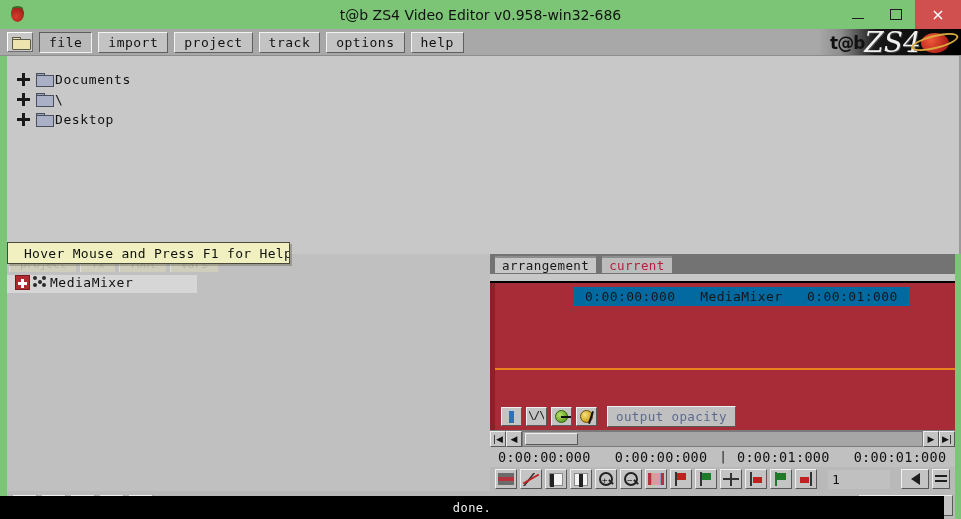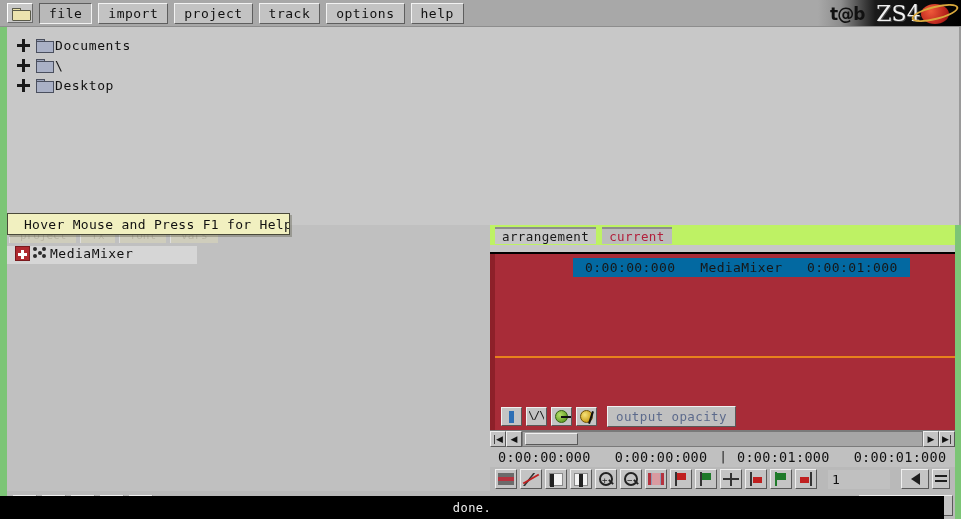--- a/index.html
+++ b/index.html
@@ -112,21 +112,21 @@
     background: linear-gradient(90deg,#a8a8a8 0%, #8d8d8d 16%, #1a1a1a 40%, #000 100%);
     display:flex; align-items:center; overflow:hidden;
   }
   .logo .tab {
     font-family: "DejaVu Sans", sans-serif;
     font-size: 17px; color: #111; margin-left: 12px; font-weight: bold;
     letter-spacing: -1px;
   }
   .logo .zs4 {
     font-family: "DejaVu Serif", serif;
-    font-size: 22px; color: #f0f0f0; margin-left: 12px; 
+    font-size: 28px; color: #f0f0f0; margin-left: 0; font-style: italic;
     text-shadow: 1px 1px 0 #444;
   }
   .logo .planet {
     position:absolute; right: 2px; top: 1px; width: 48px; height: 25px;
   }
   .logo .planet .ball {
     position:absolute; left:10px; top:3px; width:28px; height:20px;
     background: radial-gradient(circle at 35% 35%, #f05a3a 0%, #b5201a 70%, #6e0f0c 100%);
     border-radius: 50%;
   }
@@ -135,21 +135,21 @@
     border: 2px solid #d8a83c; border-radius: 50%;
     transform: rotate(-14deg);
   }
 
   
   .tree-pane {
     flex: 0 0 198px;
     background: #c8c8c8;
     border-left: 7px solid #7cc576;
     border-right: 2px solid #9a9a9a;
-    padding: 8px 0 0 10px;
+    padding: 13px 0 0 10px;
     overflow: hidden;
     position: relative;
   }
   .tree-row {
     display: flex; align-items: center; height: 20px;
     font-family: "DejaVu Sans Mono", monospace;
     font-size: 13px; color: #111;
     letter-spacing: 0.6px;
   }
   .expander {
@@ -259,21 +259,21 @@
   
   .right-col {
     flex: 1 1 auto;
     display: flex; flex-direction: column;
     border-right: 6px solid #7cc576;
     min-width: 0;
     background: #b9b9b9;
   }
   .arr-tabs {
     flex: 0 0 20px; height: 20px;
-    background: #bef264;
+    background: #737373;
     display: flex; align-items: flex-start; gap: 6px;
     padding: 2px 0 0 5px;
   }
   .atab {
     height: 17px; padding: 0 7px;
     font-family: "DejaVu Sans Mono", monospace;
     font-size: 12.5px;
     background: #bdbdbd;
     border-top: 2px solid #8d8d8d;
     display:flex; align-items:center;
@@ -509,20 +509,36 @@
     font-size: 12px;
     display:flex;align-items:center;justify-content:center;
     letter-spacing: 0.5px;
   }
 </style>
 </head>
 <body>
 
 <div id="app">
 
+  <div class="titlebar">
+    <div class="app-icon">
+      <div class="leaf"></div>
+        <div class="berry"></div>
+    </div>
+    <div class="title-text">t@b ZS4 Video Editor v0.958-win32-686</div>
+    <div class="wincontrols">
+      <div>
+          <span class="glyph-min"></span>
+        </div>
+      <div>
+          <span class="glyph-max"></span>
+        </div>
+      <div class="close">×</div>
+    </div>
+  </div>
 
   <div class="menubar">
     <div class="folder-btn">
       <span class="folder-ico"></span>
     </div>
     <div class="menu-btn active">file</div>
     <div class="menu-btn">import</div>
     <div class="menu-btn">project</div>
     <div class="menu-btn">track</div>
     <div class="menu-btn">options</div>

